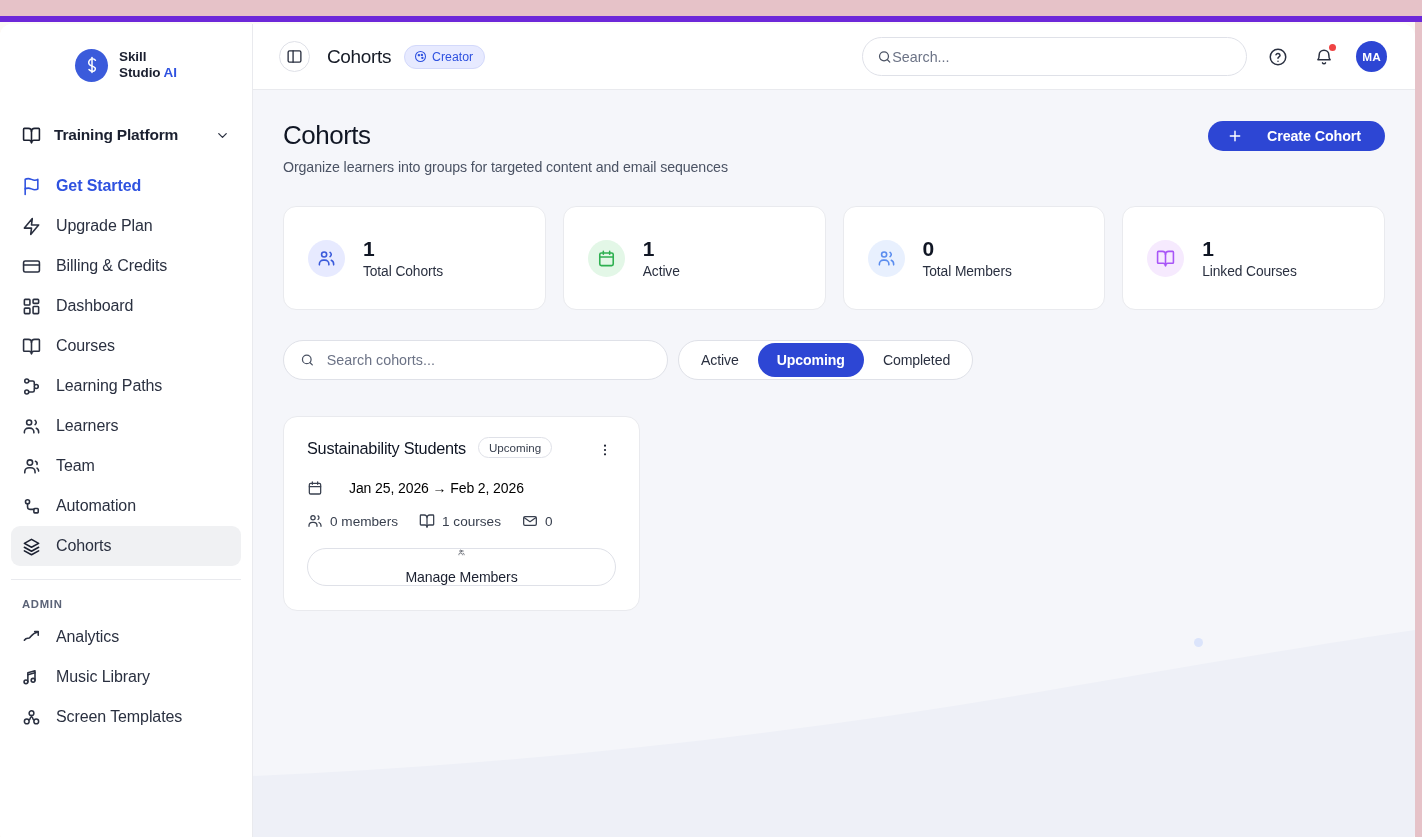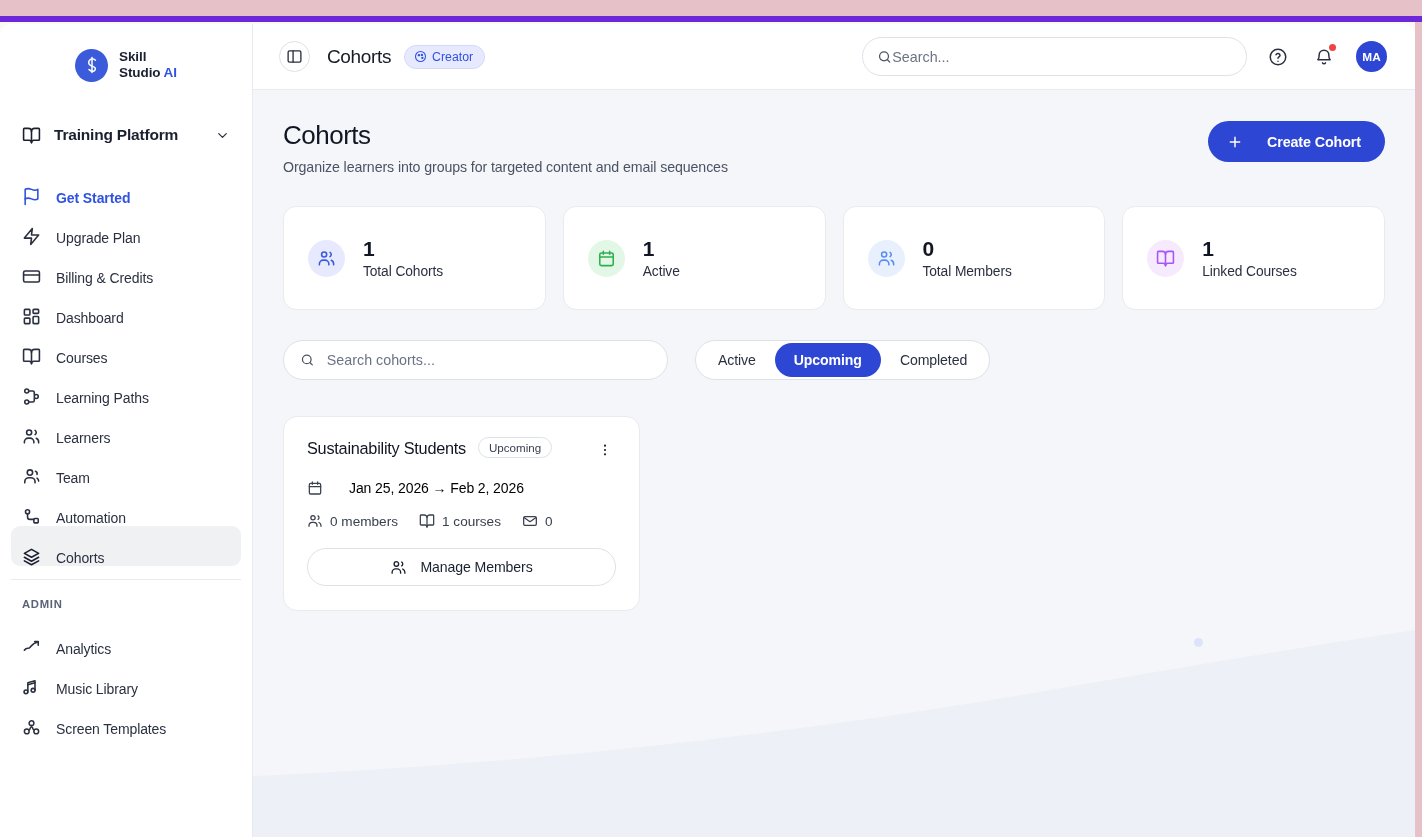--- a/index.html
+++ b/index.html
@@ -88,26 +88,26 @@
 
   .nav {
     margin-top: 10px;
     padding: 0 11px;
     display: flex;
     flex-direction: column;
   }
   .nav-item {
     height: 40px;
     display: flex;
-    align-items: flex-end;
+    align-items: center;
     gap: 15px;
     padding: 0 11px;
     border-radius: 9px;
     color: #2a3040;
-    font-size: 14px;
+    font-size: 16px;
     cursor: pointer;
     letter-spacing: -0.1px;
   }
   .nav-item .ico { width: 19px; height: 19px; display: block; flex: 0 0 19px; }
   .nav-item.accent { color: #2f52e0; font-weight: 700; }
   .nav-item.selected { background: #f0f1f3; }
 
   .nav-sep {
     margin: 13px 11px 0 11px;
     height: 1px;
@@ -265,21 +265,21 @@
     line-height: 30px;
   }
   .page-sub {
     margin-top: 9px;
     font-size: 14.2px;
     color: #4b5364;
     letter-spacing: -0.1px;
   }
   .head-spacer { flex: 1 1 auto; }
   .create-btn {
-    height: 41px;
+    height: 30px;
     background: #2d46d4;
     color: #fff;
     border: none;
     border-radius: 21px;
     padding: 0 24px 0 19px;
     display: flex;
     align-items: center;
     gap: 24px;
     font-size: 14.3px;
     font-weight: 700;
@@ -324,21 +324,21 @@
     font-size: 13.8px;
     color: #2a3040;
     letter-spacing: -0.1px;
   }
 
   
   .filters {
     margin-top: 30px;
     display: flex;
     align-items: center;
-    gap: 27px;
+    gap: 10px;
   }
   .cohort-search {
     width: 385px;
     height: 40px;
     background: #fff;
     border: 1px solid #dfe1e8;
     border-radius: 21px;
     display: flex;
     align-items: center;
     padding: 0 16px;
@@ -453,20 +453,21 @@
     display: flex;
     align-items: center;
     justify-content: center;
     gap: 13px;
     font-size: 14.1px;
     color: #1b2030;
     font-weight: 400;
     cursor: pointer;
     font-family: "Liberation Sans", sans-serif;
     letter-spacing: -0.1px;
+    flex-direction: column;
   }
 
   
   #bottom-strip {
     position: absolute;
     left: 0; bottom: 0;
     width: 1422px;
     height: 11px;
     background: #e6c2c8;
   }

